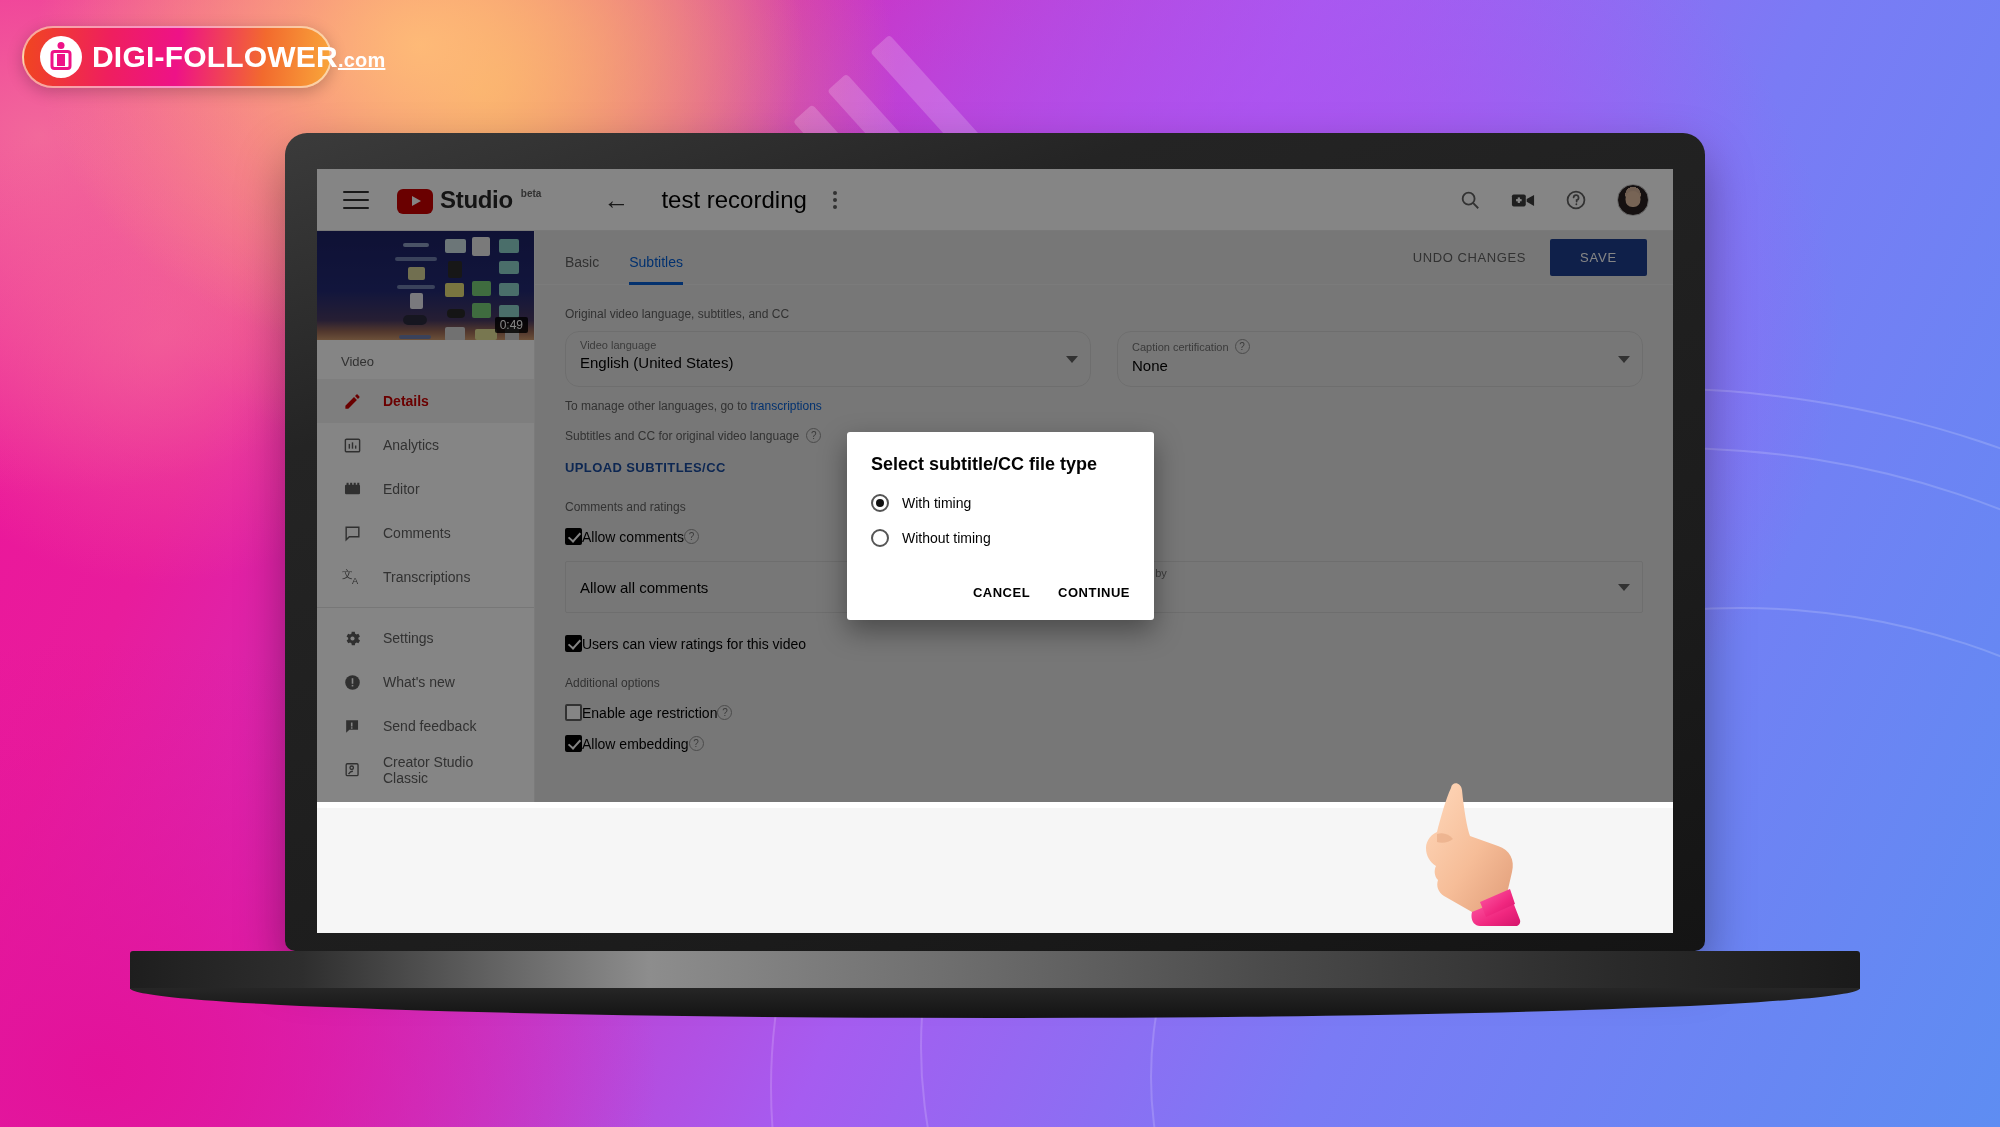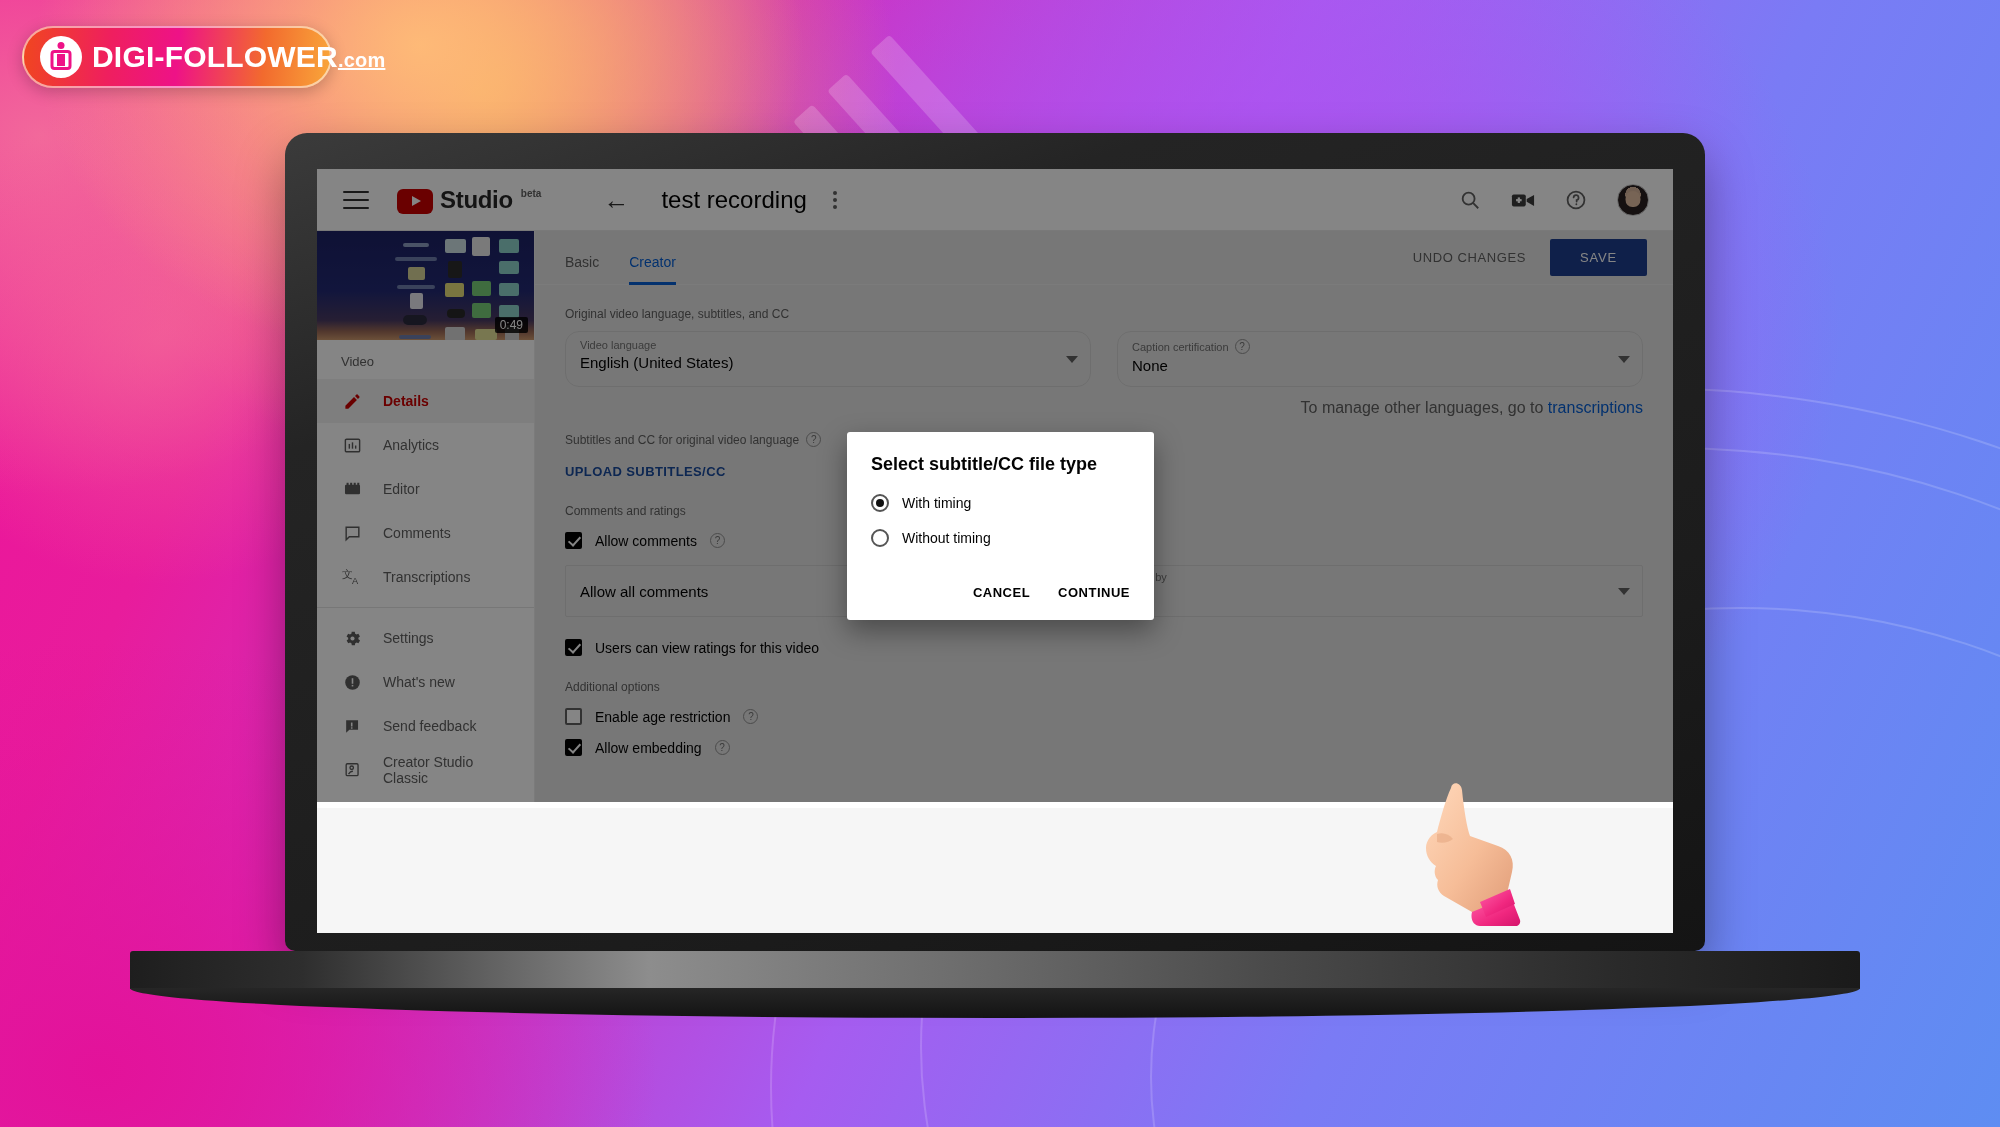--- a/index.html
+++ b/index.html
@@ -175,26 +175,26 @@
   .sec-label { font-size: 12px; color: #606060; margin-bottom: 10px; }
   .fields { display: flex; gap: 26px; }
   .field {
     flex: 1; border: 1px solid #d3d3d3; border-radius: 14px; height: 56px;
     padding: 7px 14px; position: relative; cursor: pointer;
   }
   .field .lbl { font-size: 11px; color: #717171; display: flex; align-items: center; gap: 6px; }
   .field .val { font-size: 15px; color: #030303; margin-top: 3px; }
   .caret { position: absolute; right: 12px; top: 50%; margin-top: -3px; width: 0; height: 0;
            border-left: 6px solid transparent; border-right: 6px solid transparent; border-top: 7px solid #606060; }
-  .hint { font-size: 16px; color: #606060; margin-top: 12px; text-align: right; }
+  .hint { font-size: 12px; color: #606060; margin-top: 12px; }
   .link { color: #065fd4; cursor: pointer; }
   .subrow { font-size: 12px; color: #606060; margin-top: 15px; display: flex; align-items: center; gap: 7px; }
   .upload-link { color: #1a4b9e; font-size: 13px; font-weight: bold; letter-spacing: .4px; margin-top: 17px; display: inline-block; cursor: pointer; }
   .sec2 { margin-top: 24px; }
-  .ckrow { display: flex; align-items: center; gap: 13px; margin-top: 14px; font-size: 14px; color: #030303; cursor: pointer; }
+  .ckrow { display: flex; align-items: center; margin-top: 14px; font-size: 14px; color: #030303; cursor: pointer; }
   .cbx { width: 17px; height: 17px; flex: 0 0 17px; border: 2px solid #606060; border-radius: 2px; background: #fff; position: relative; }
   .cbx.on { background: #030303; border-color: #030303; }
   .cbx.on::after {
     content: ''; position: absolute; left: 4px; top: 0px; width: 5px; height: 10px;
     border: solid #fff; border-width: 0 2px 2px 0; transform: rotate(42deg);
   }
   .qmark {
     width: 15px; height: 15px; border-radius: 50%; border: 1px solid #909090; color: #707070;
     font-size: 10px; display: inline-flex; align-items: center; justify-content: center; flex: 0 0 15px;
   }
@@ -432,21 +432,21 @@
                   <circle cx="11" cy="8.5" r="2.2"></circle>
                 </svg>
               </span>
               <span>Creator Studio Classic</span>
             </div>
           </div>
 
           <div class="main">
             <div class="tabsrow">
               <div class="tab">Basic</div>
-              <div class="tab active">Creator</div>
+              <div class="tab active">Subtitles</div>
               <div class="undo">UNDO CHANGES</div>
               <button class="save-btn">SAVE</button>
             </div>
 
             <div class="content">
               <div class="sec-label">Original video language, subtitles, and CC</div>
 
               <div class="fields">
                 <div class="field">
                   <div class="lbl">Video language</div>

